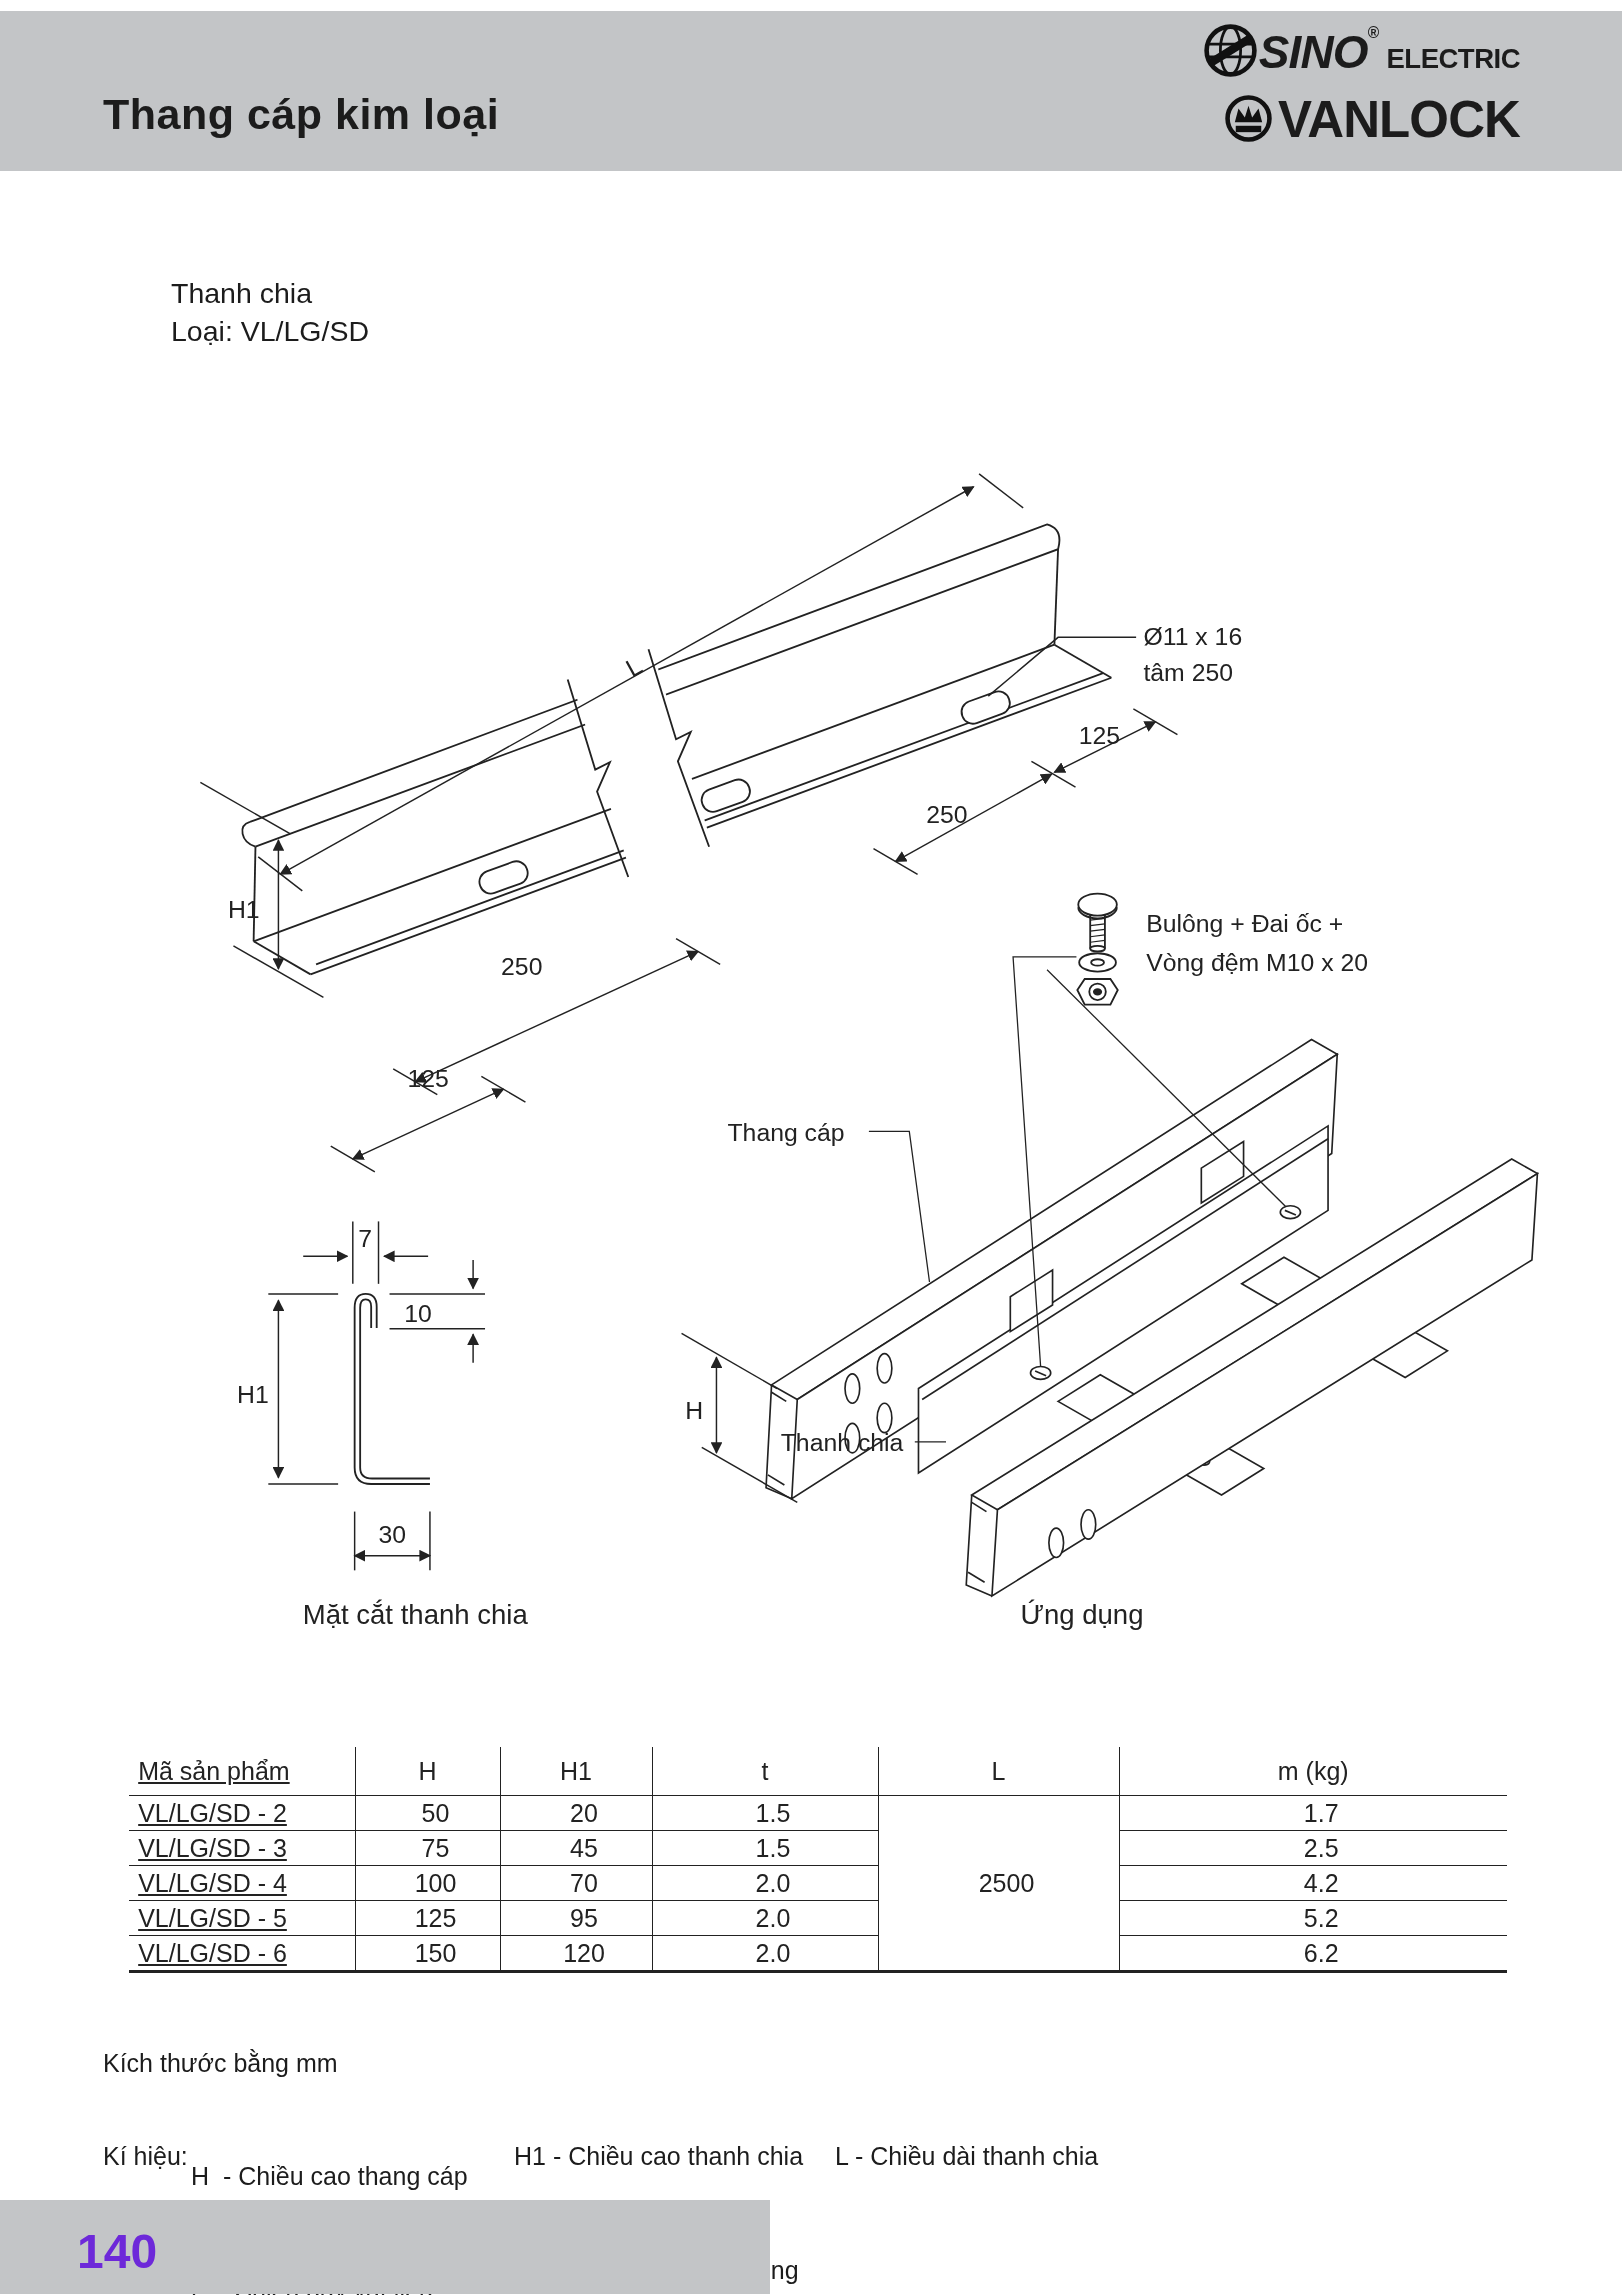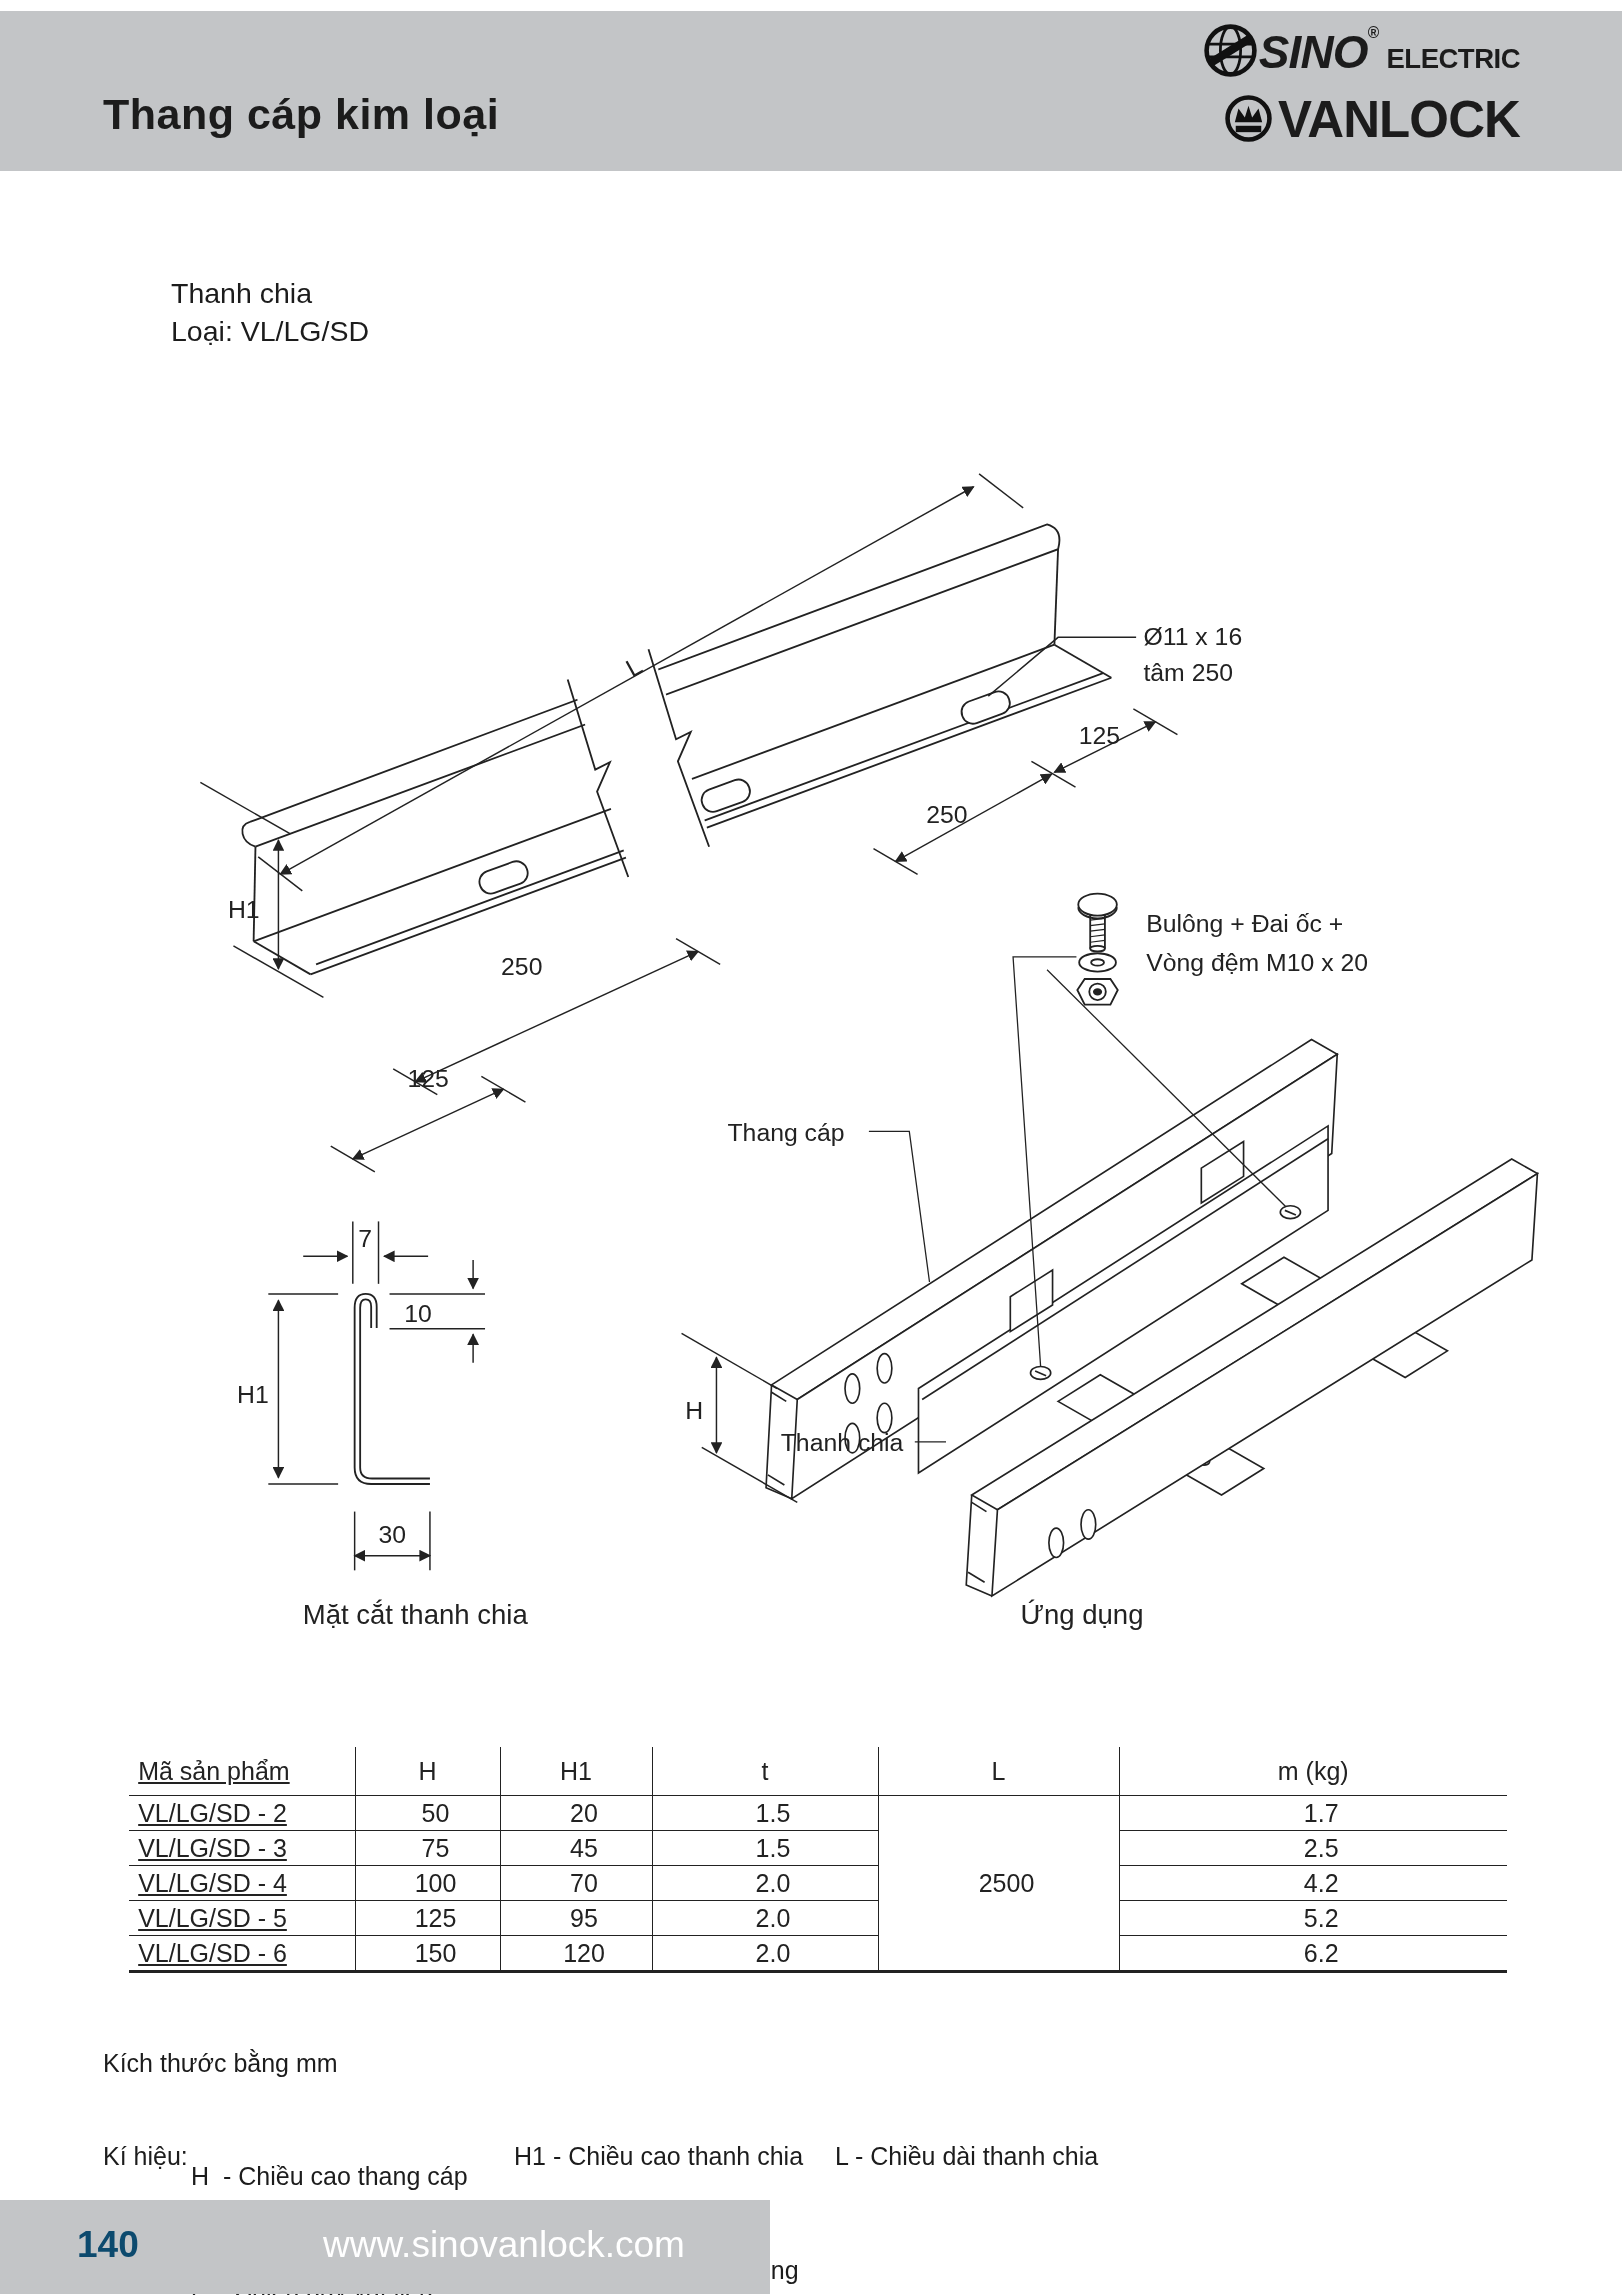--- a/index.html
+++ b/index.html
@@ -33,21 +33,21 @@
   table.spec tbody tr:last-child td{border-bottom:3.7px solid #222;margin-top:20px;}
   table.spec td.lcell{border-bottom:3.7px solid #222;}
   
   .notes{position:absolute;left:103px;top:1991px;font-size:25px;white-space:pre;}
   .notes .row{display:flex;margin-top:6.4px;}
   .notes .w-legend{width:88px;}
   .notes .w-a{width:323px;margin-top:20px;}
   .notes .w-b{width:321px;}
   
   .footer-bar{position:absolute;left:0;top:2200px;width:770px;height:94px;background:#c3c5c7;}
-  .footer-page{position:absolute;left:77px;top:24px;font-size:37px;font-weight:bold;color:#0c4a6e;text-align:right;}
+  .footer-page{position:absolute;left:77px;top:24px;font-size:48px;font-weight:bold;color:#6d28d9;text-align:right;}
   .footer-site{position:absolute;left:323px;top:24px;font-size:37px;color:#ffffff;}
 </style>
 </head>
 <body>
 
 <div id="page">
 
   <div class="band"></div>
   <div class="page-title">Thang cáp kim loại</div>
 
@@ -326,17 +326,16 @@
     <div class="row">
       <span class="w-legend"> </span>
       <span class="w-a">t   - Chiều dày vật liệu</span>
       <span>m  - Khối lượng gần đúng</span>
     </div>
     
   </div>
 
   <div class="footer-bar">
     <div class="footer-page">140</div>
-    <div class="footer-site">www.sinovanlock.com</div>
   </div>
 
 </div>
 
 
 </body></html>

